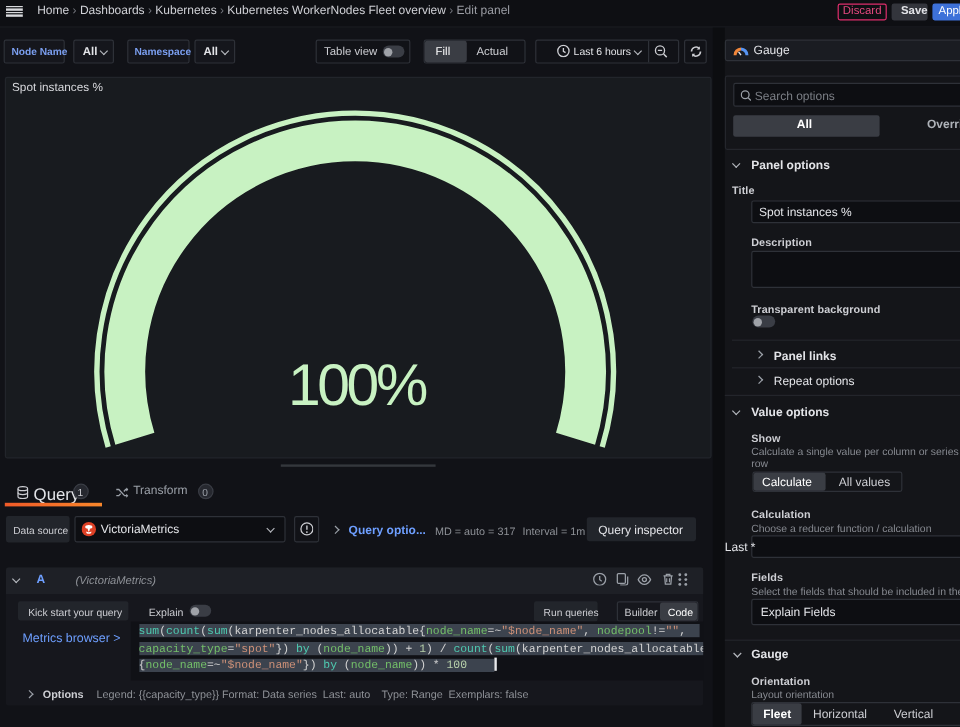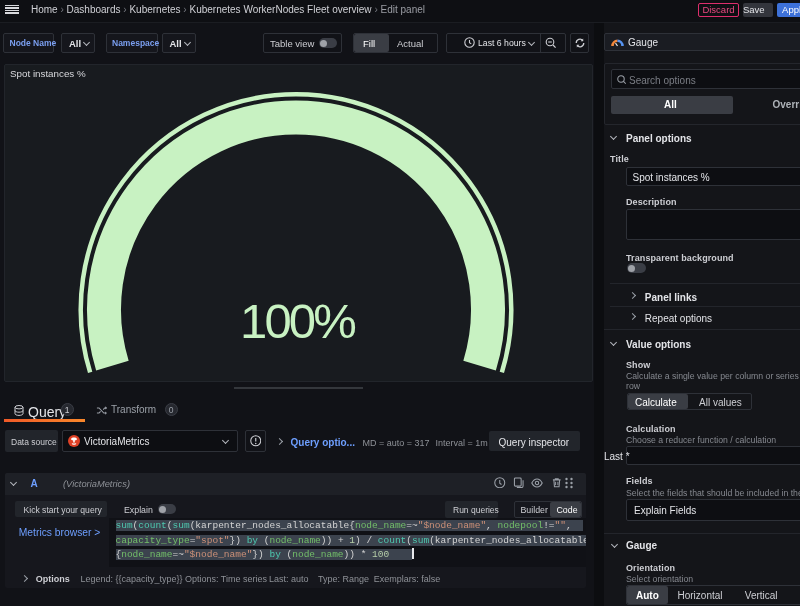--- a/index.html
+++ b/index.html
@@ -18,21 +18,21 @@
 
 <div class="abs" style="left:0;top:0;width:800px;height:23px;background:#0e0f13;border-bottom:1px solid #1b1d22"></div>
 <div class="abs" style="left:5px;top:4.6px;width:14px;height:10px">
   <div class="abs" style="left:0;top:0;width:14px;height:1.4px;background:#d8d9dd"></div>
   <div class="abs" style="left:0;top:2.6px;width:14px;height:1.4px;background:#d8d9dd"></div>
   <div class="abs" style="left:0;top:5.2px;width:14px;height:1.4px;background:#d8d9dd"></div>
   <div class="abs" style="left:0;top:7.8px;width:14px;height:1.4px;background:#d8d9dd"></div>
 </div>
 <div class="abs" style="left:31px;top:4px;font-size:10px;color:#d0d1d6;white-space:nowrap">Home&nbsp;<span style="color:#73767d">›</span>&nbsp;Dashboards&nbsp;<span style="color:#73767d">›</span>&nbsp;Kubernetes&nbsp;<span style="color:#73767d">›</span>&nbsp;Kubernetes WorkerNodes Fleet overview&nbsp;<span style="color:#73767d">›</span>&nbsp;<span style="color:#9b9da4">Edit panel</span></div>
 <div class="abs" style="left:698px;top:2.5px;width:41px;height:14px;border:1px solid #dd2e6c;border-radius:2px;color:#e84a80;font-size:9.5px;font-weight:500;text-align:center;line-height:12.5px">Discard</div>
-<div class="abs" style="left:743px;top:2.5px;width:30px;height:14px;background:#33353c;border-radius:2px;color:#e3e4e8;font-size:9.5px;font-weight:400;text-align:left;line-height:13px">Save</div>
+<div class="abs" style="left:743px;top:2.5px;width:30px;height:14px;background:#33353c;border-radius:2px;color:#e3e4e8;font-size:9.5px;font-weight:700;text-align:right;line-height:13px">Save</div>
 <div class="abs" style="left:777px;top:2.5px;width:34px;height:14px;background:#3d71d9;border-radius:2px;color:#fff;font-size:9.5px;font-weight:500;text-align:center;line-height:13px">Apply</div>
 
 <div class="abs" style="left:2.5px;top:33px;width:51px;height:19.5px;border:1px solid #2e3138;border-radius:2px;background:#15161c"></div>
 <div class="abs" style="left:9.5px;top:38px;font-size:8.5px;font-weight:700;color:#7b9ff0">Node Name</div>
 <div class="abs" style="left:61px;top:33px;width:34px;height:19.5px;border:1px solid #2e3138;border-radius:2px;background:#15161c"></div>
 <div class="abs" style="left:69px;top:37.5px;font-size:9.5px;font-weight:700;color:#e3e4e8">All</div>
 <div class="abs chd" style="left:84px;top:40px"></div>
 <div class="abs" style="left:105.5px;top:33px;width:52px;height:19.5px;border:1px solid #2e3138;border-radius:2px;background:#15161c"></div>
 <div class="abs" style="left:112px;top:38px;font-size:8.5px;font-weight:700;color:#7b9ff0">Namespace</div>
 <div class="abs" style="left:161.5px;top:33px;width:34px;height:19.5px;border:1px solid #2e3138;border-radius:2px;background:#15161c"></div>
@@ -163,21 +163,21 @@
 
 <div class="abs" style="left:18.8px;top:526.5px;font-size:10.3px;color:#6e9fff">Metrics browser &gt;</div>
 <div class="abs" style="left:109px;top:518px;width:477px;height:49px;background:#101116"></div>
 <div class="abs" style="left:115.5px;top:519px;width:470px;overflow:hidden;font-family:'Liberation Mono',monospace;font-size:9.5px;line-height:14.7px;white-space:pre"><span style="background:#3c434e"><span style="color:#4ec9b0">sum</span><span style="color:#d4d4d4">(</span><span style="color:#4ec9b0">count</span><span style="color:#d4d4d4">(</span><span style="color:#4ec9b0">sum</span><span style="color:#d4d4d4">(karpenter_nodes_allocatable{</span><span style="color:#73bf69">node_name</span><span style="color:#d4d4d4">=~</span><span style="color:#ce9178">"$node_name"</span><span style="color:#d4d4d4">, </span><span style="color:#73bf69">nodepool</span><span style="color:#d4d4d4">!=</span><span style="color:#ce9178">""</span><span style="color:#d4d4d4">,&nbsp;&nbsp;</span></span>
 <span style="background:#3c434e"><span style="color:#73bf69">capacity_type</span><span style="color:#d4d4d4">=</span><span style="color:#ce9178">"spot"</span><span style="color:#d4d4d4">}) </span><span style="color:#4ec9b0">by</span><span style="color:#d4d4d4"> (</span><span style="color:#73bf69">node_name</span><span style="color:#d4d4d4">)) + </span><span style="color:#b5cea8">1</span><span style="color:#d4d4d4">) / </span><span style="color:#4ec9b0">count</span><span style="color:#d4d4d4">(</span><span style="color:#4ec9b0">sum</span><span style="color:#d4d4d4">(karpenter_nodes_allocatable</span></span>
 <span style="background:#3c434e"><span style="color:#d4d4d4">{</span><span style="color:#73bf69">node_name</span><span style="color:#d4d4d4">=~</span><span style="color:#ce9178">"$node_name"</span><span style="color:#d4d4d4">}) </span><span style="color:#4ec9b0">by</span><span style="color:#d4d4d4"> (</span><span style="color:#73bf69">node_name</span><span style="color:#d4d4d4">)) * </span><span style="color:#b5cea8">100</span>&nbsp;&nbsp;&nbsp;&nbsp;</span><span style="display:inline-block;width:1.5px;height:11px;background:#e8e9ec;vertical-align:-2px"></span></div>
 
 <div class="abs chr" style="left:22px;top:576px"></div>
 <div class="abs" style="left:35.7px;top:574px;font-size:9px;font-weight:700;color:#cdced3">Options</div>
 <div class="abs" style="left:80.5px;top:574px;font-size:9px;color:#8e9197">Legend: {{capacity_type}}</div>
-<div class="abs" style="left:185px;top:574px;font-size:9px;color:#8e9197">Options: Time series</div>
+<div class="abs" style="left:185px;top:574px;font-size:9px;color:#8e9197">Format: Data series</div>
 <div class="abs" style="left:269px;top:574px;font-size:9px;color:#8e9197">Last: auto</div>
 <div class="abs" style="left:318px;top:574px;font-size:9px;color:#8e9197">Type: Range</div>
 <div class="abs" style="left:373.8px;top:574px;font-size:9px;color:#8e9197">Exemplars: false</div>
 
 <div class="abs" style="left:593.5px;top:23px;width:10.5px;height:583px;background:#0c0d10"></div>
 <div class="abs" style="left:604px;top:23px;width:196px;height:583px;background:#141519"></div>
 
 <div class="abs" style="left:604px;top:32.5px;width:216px;height:18.5px;background:#1a1c22;border:1px solid #2e3138;border-radius:2px"></div>
 <svg class="abs" style="left:611px;top:37px" width="13" height="10" viewBox="0 0 13 10">
     <path d="M1.5 9A5.2 5.2 0 0 1 6.5 3.8" fill="none" stroke="#f2873b" stroke-width="2.6"></path>
@@ -230,18 +230,18 @@
 <div class="abs" style="left:604px;top:450.5px;font-size:10px;color:#e3e4e8">Last *</div>
 <div class="abs lbl" style="left:626px;top:476px">Fields</div>
 <div class="abs desc" style="left:626px;top:487.5px">Select the fields that should be included in the</div>
 <div class="abs inp" style="left:625.5px;top:498.5px;width:194px;height:22px"></div>
 <div class="abs" style="left:634px;top:504.5px;font-size:10px;color:#e3e4e8">Explain Fields</div>
 <div class="abs" style="left:604px;top:533px;width:196px;height:1px;background:#23252b"></div>
 
 <div class="abs chd" style="left:612px;top:542px"></div>
 <div class="abs" style="left:626px;top:540px;font-size:10px;font-weight:700;color:#e3e4e8">Gauge</div>
 <div class="abs lbl" style="left:626px;top:562.5px">Orientation</div>
-<div class="abs desc" style="left:626px;top:573.5px">Select orientation</div>
+<div class="abs desc" style="left:626px;top:573.5px">Layout orientation</div>
 <div class="abs" style="left:625.5px;top:584.5px;width:194px;height:20px;border:1px solid #2e3138;border-radius:2px"></div>
 <div class="abs seg" style="left:626.5px;top:585.5px;width:41px;height:18px"></div>
-<div class="abs" style="left:636px;top:589.5px;font-size:10px;font-weight:700;color:#fff">Auto</div>
+<div class="abs" style="left:636px;top:589.5px;font-size:10px;font-weight:700;color:#fff">Fleet</div>
 <div class="abs" style="left:677.5px;top:589.5px;font-size:10px;color:#cdced3">Horizontal</div>
 <div class="abs" style="left:744.8px;top:589.5px;font-size:10px;color:#cdced3">Vertical</div>
 
 </body></html>

